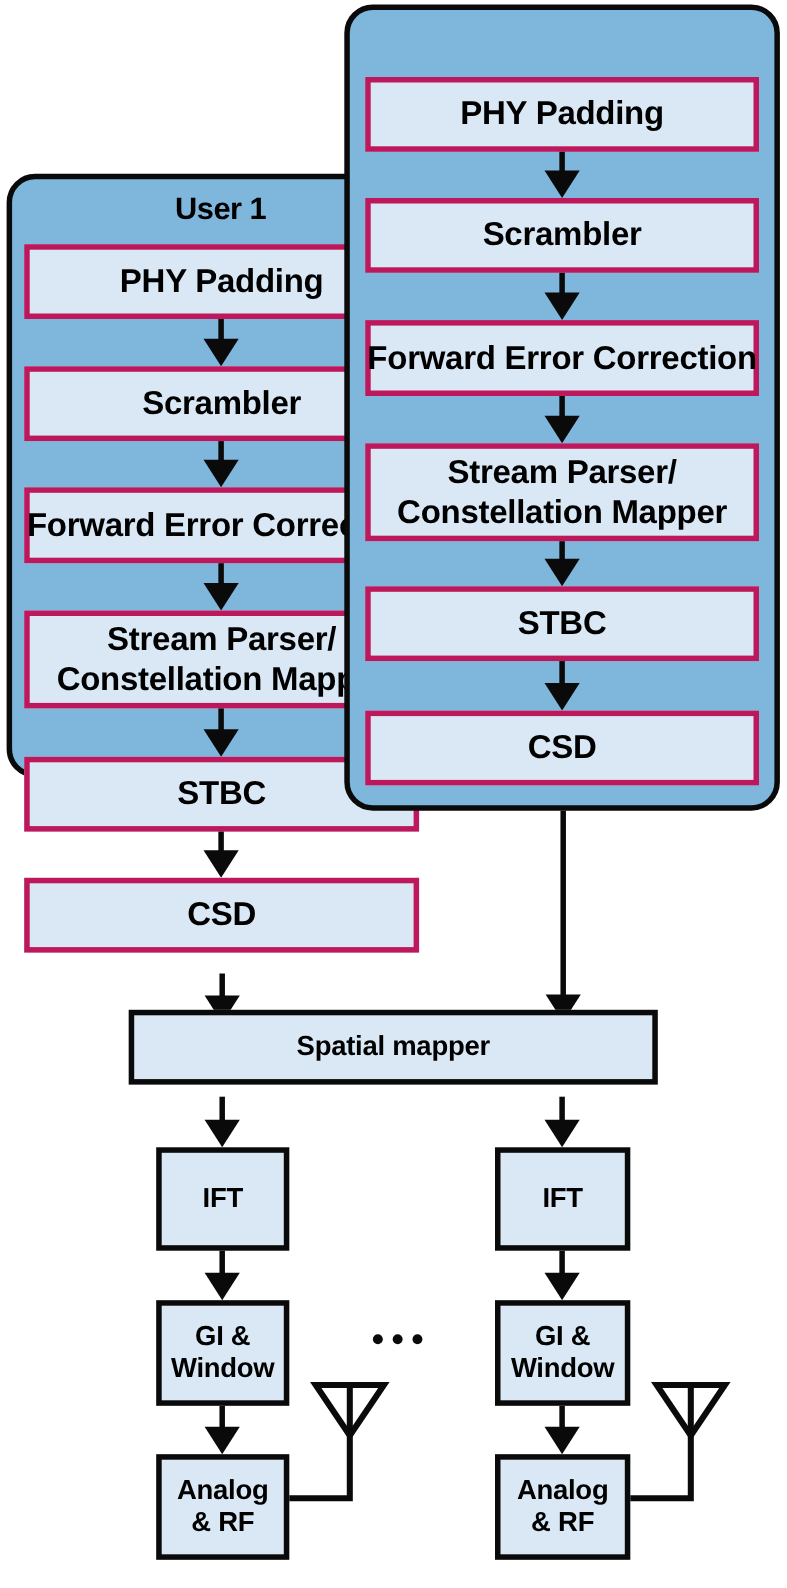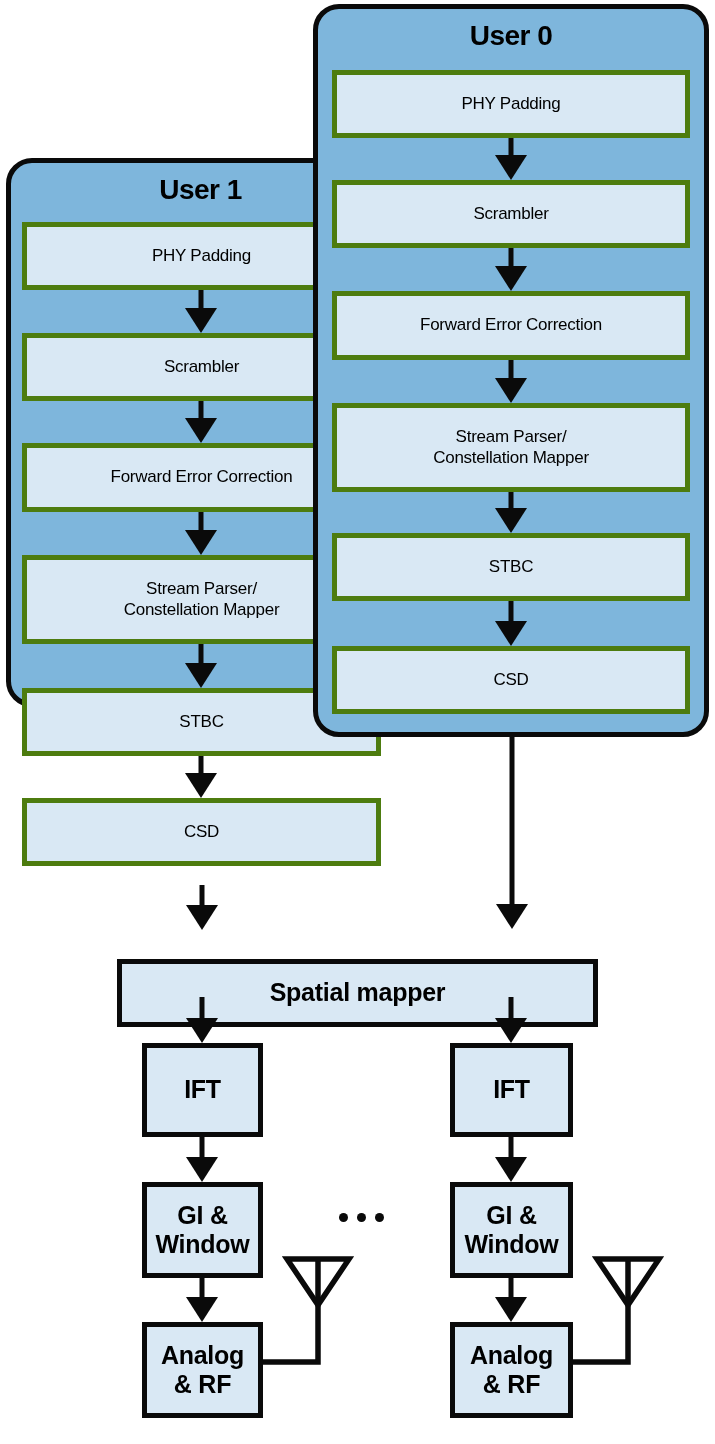--- a/index.html
+++ b/index.html
@@ -11,23 +11,23 @@
   .panel{
     position:absolute;background:#7eb6dc;border:5px solid #0a0a0a;border-radius:26px;
     box-sizing:border-box;
   }
   .panel-title{
     position:absolute;left:0;right:0;top:6px;height:42px;
     display:flex;align-items:center;justify-content:center;
     font-size:28px;font-weight:bold;letter-spacing:-0.5px;
   }
   .pbox{
-    position:absolute;background:#d9e8f4;border:5px solid #4d7c0f;box-sizing:border-box;
+    position:absolute;background:#d9e8f4;border:5px solid #be185d;box-sizing:border-box;
     display:flex;align-items:center;justify-content:center;text-align:center;
-    font-size:17px;font-weight:normal;letter-spacing:-0.25px;line-height:1.18;white-space:pre;
+    font-size:30px;font-weight:bold;letter-spacing:-0.25px;line-height:1.18;white-space:pre;
   }
   
   .bbox{
     position:absolute;background:#d9e8f4;border:5px solid #0a0a0a;box-sizing:border-box;
     display:flex;align-items:center;justify-content:center;text-align:center;
     font-size:25px;font-weight:bold;letter-spacing:-0.25px;line-height:1.18;white-space:pre;
   }
   
   .arrow{position:absolute;width:32px;}
   .arrow .shaft{position:absolute;left:50%;transform:translateX(-50%);top:0;bottom:22px;width:5px;background:#0a0a0a;}
@@ -77,21 +77,20 @@
       </div>
     <div class="pbox" style="left:11px;top:525px;width:359px;height:68px;">STBC</div>
     <div class="arrow" style="left:174px;top:593px;height:42px;">
         <div class="shaft"></div>
         <div class="head"></div>
       </div>
     <div class="pbox" style="left:11px;top:635px;width:359px;height:68px;">CSD</div>
   </div>
 
   <div class="panel" style="left:313px;top:4px;width:396px;height:733px;z-index:2;">
-    <div class="panel-title">User 0</div>
     <div class="pbox" style="left:14px;top:61px;width:358px;height:68px;">PHY Padding</div>
     <div class="arrow" style="left:177px;top:129px;height:42px;">
         <div class="shaft"></div>
         <div class="head"></div>
       </div>
     <div class="pbox" style="left:14px;top:171px;width:358px;height:68px;">Scrambler</div>
     <div class="arrow" style="left:177px;top:239px;height:43px;">
         <div class="shaft"></div>
         <div class="head"></div>
       </div>
@@ -107,21 +106,21 @@
         <div class="head"></div>
       </div>
     <div class="pbox" style="left:14px;top:524px;width:358px;height:68px;">STBC</div>
     <div class="arrow" style="left:177px;top:592px;height:45px;">
         <div class="shaft"></div>
         <div class="head"></div>
       </div>
     <div class="pbox" style="left:14px;top:637px;width:358px;height:68px;">CSD</div>
   </div>
 
-  <div class="bbox" style="left:117px;top:959px;width:481px;height:68px;">Spatial mapper</div>
+  <div class="bbox" style="left:117px;top:918px;width:481px;height:68px;">Spatial mapper</div>
 
   <div class="arrow" style="left:186px;top:997px;height:46px;">
       <div class="shaft"></div>
       <div class="head"></div>
     </div>
   <div class="arrow" style="left:495px;top:997px;height:46px;">
       <div class="shaft"></div>
       <div class="head"></div>
     </div>
 

